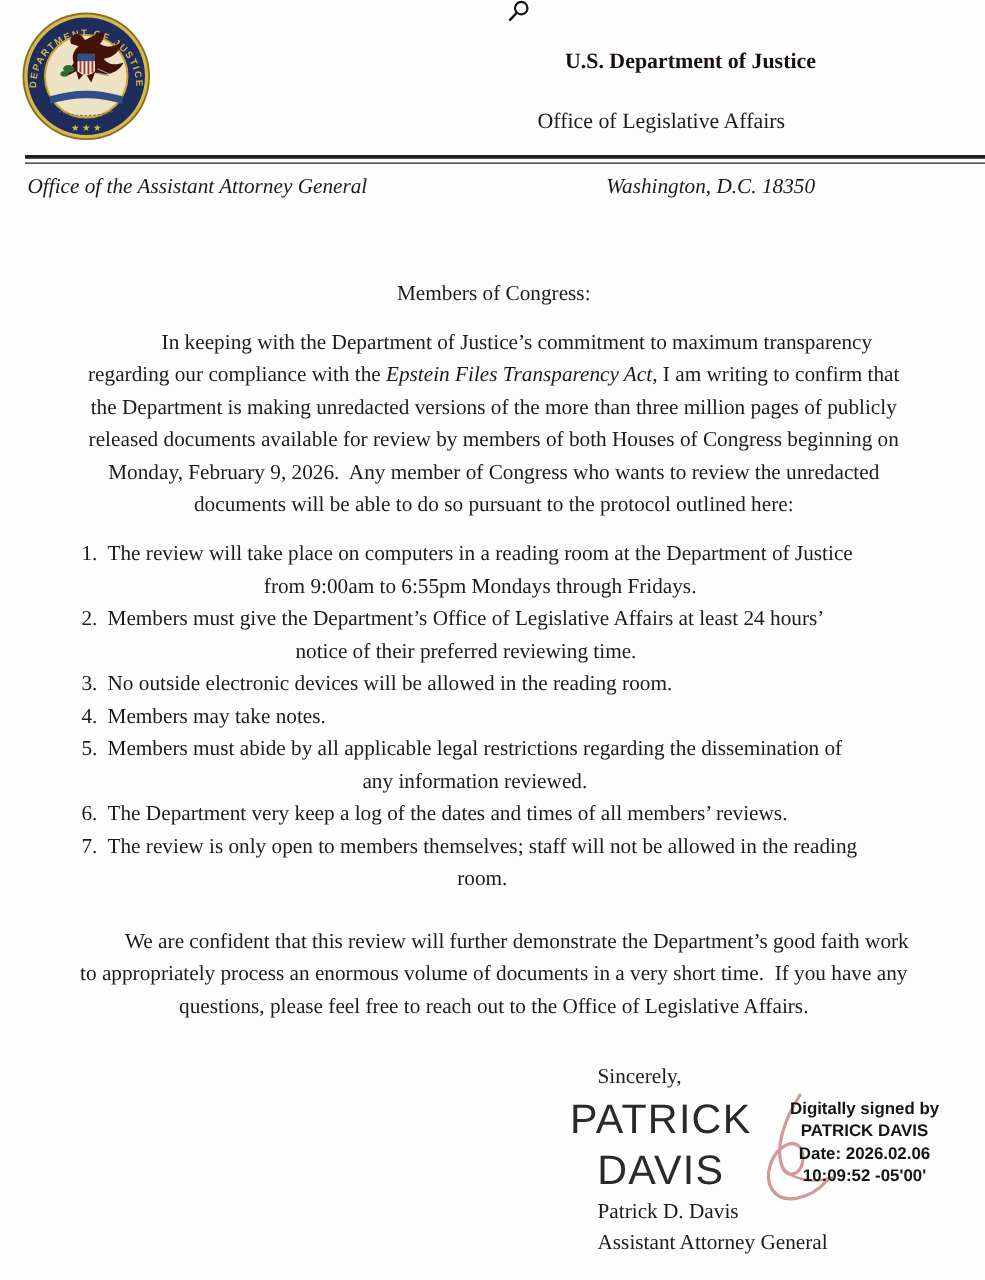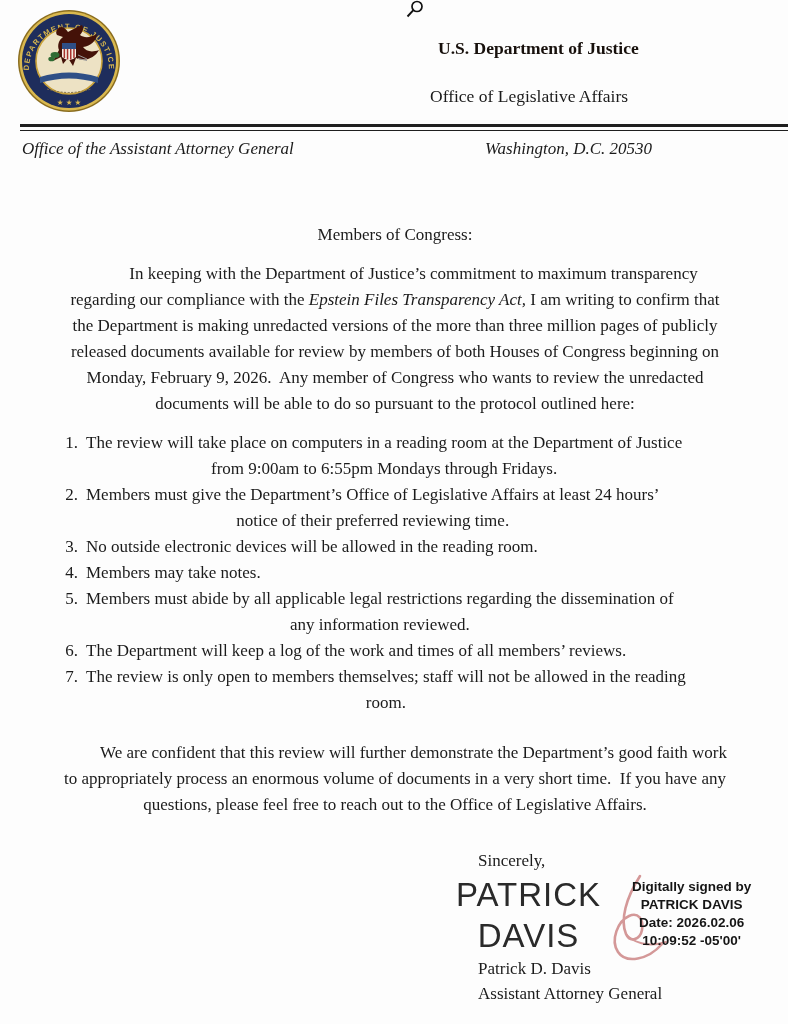--- a/index.html
+++ b/index.html
@@ -8,21 +8,21 @@
     width:788px;height:1024px;
     background:#fdfdfd;
     overflow:hidden;
     font-family:"Liberation Serif", serif;
     color:var(--text,#1b1b1b);
   }
   
   .seal{position:absolute;left:17px;top:9px;width:104px;height:104px;}
   .cursor-glyph{position:absolute;left:404px;top:0px;width:22px;height:20px;}
   .agency-title{
-    position:absolute;left:438px;top:38px;
+    position:absolute;left:452px;top:38px;
     font-size:17.5px;font-weight:bold;color:#17100c;white-space:pre;
   }
   .office-title{
     position:absolute;left:430px;top:86px;
     font-size:17.5px;color:#1b1b1b;white-space:pre;
   }
   .rule{
     position:absolute;left:20px;right:0;top:124px;height:3px;
     border-top:3px solid #1f1f1f;border-bottom:1px solid #1f1f1f;
   }
@@ -107,21 +107,21 @@
 
   <svg class="cursor-glyph" viewBox="0 0 22 20" aria-hidden="true">
     <circle cx="13" cy="6.5" r="5" fill="none" stroke="#111" stroke-width="1.7"></circle>
     <path d="M9.4 10.2 L3.5 16.5" stroke="#111" stroke-width="1.9" fill="none"></path>
   </svg>
 
   <div class="agency-title">U.S. Department of Justice</div>
   <div class="office-title">Office of Legislative Affairs</div>
   <div class="rule"></div>
   <div class="subhead-left">Office of the Assistant Attorney General</div>
-  <div class="subhead-right">Washington, D.C. 20530</div>
+  <div class="subhead-right">Washington, D.C. 18350</div>
 
   <div class="body">
 
     <div class="salutation">Members of Congress:</div>
 
     <p class="para"><span>In keeping with the Department of Justice’s commitment to maximum transparency
 regarding our compliance with the </span><i>Epstein Files Transparency Act,</i><span> I am writing to confirm that
 the Department is making unredacted versions of the more than three million pages of publicly
 released documents available for review by members of both Houses of Congress beginning on
 Monday, February 9, 2026.  Any member of Congress who wants to review the unredacted
@@ -146,21 +146,21 @@
         <span class="li-num">4.</span>
         <span class="li-text">Members may take notes.</span>
       </div>
       <div class="li">
         <span class="li-num">5.</span>
         <span class="li-text">Members must abide by all applicable legal restrictions regarding the dissemination of
 any information reviewed.</span>
       </div>
       <div class="li">
         <span class="li-num">6.</span>
-        <span class="li-text">The Department will keep a log of the work and times of all members’ reviews.</span>
+        <span class="li-text">The Department very keep a log of the dates and times of all members’ reviews.</span>
       </div>
       <div class="li">
         <span class="li-num">7.</span>
         <span class="li-text">The review is only open to members themselves; staff will not be allowed in the reading
 room.</span>
       </div>
     </div>
 
     <p class="closing">We are confident that this review will further demonstrate the Department’s good faith work
 to appropriately process an enormous volume of documents in a very short time.  If you have any

